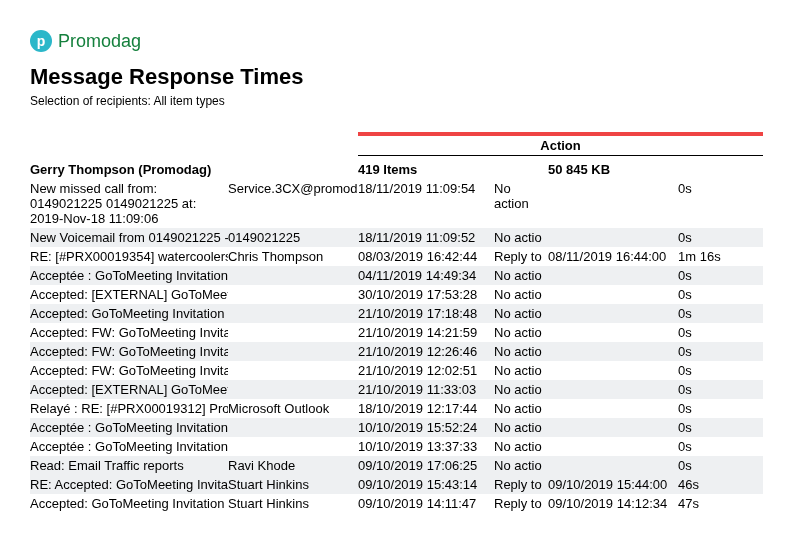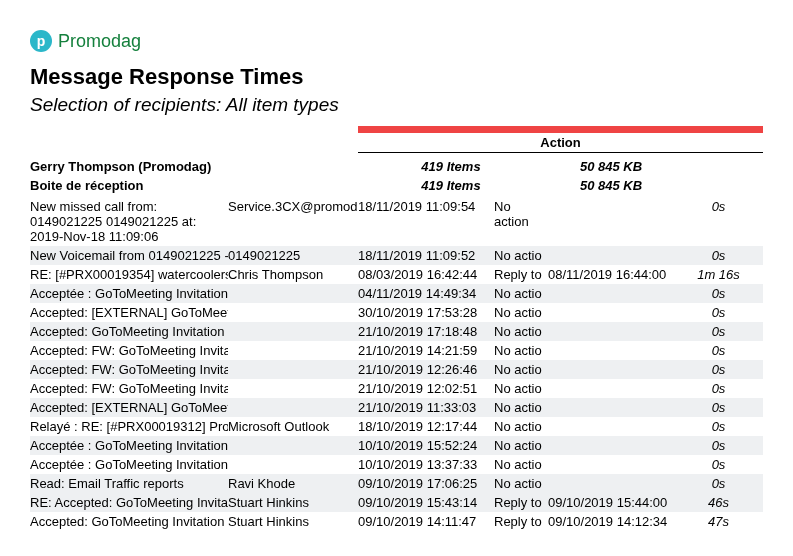--- a/index.html
+++ b/index.html
@@ -46,39 +46,38 @@
   }
   .timestamp {
     font-size: 13px;
   }
   h1.report-title {
     font-size: 22px;
     font-weight: bold;
     margin: 0 0 4px 0;
   }
   .subtitle {
-    font-size: 19px;
-    margin-bottom: 10px;
-    font-style: italic;
+    font-size: 12px;
+    margin-bottom: 24px;
   }
   table {
     width: 100%;
     border-collapse: collapse;
     table-layout: fixed;
     font-size: 13px;
   }
   col.col-subject { width: 198px; }
   col.col-sender  { width: 130px; }
   col.col-deliv   { width: 136px; }
   col.col-type    { width: 54px; }
   col.col-date    { width: 130px; }
   col.col-delay   { width: 85px; }
 
   thead tr.section-row th {
-    border-top: 7px solid #ef4444;
+    border-top: 4px solid #ef4444;
     padding: 2px 4px;
   }
   thead tr.section-row th.empty-left {
     border-top: none;
   }
   thead tr.section-row th.action-span {
     text-align: center;
     font-weight: bold;
     border-bottom: 1px solid #000;
   }
@@ -100,21 +99,21 @@
   }
   tbody tr.group td {
     font-weight: bold;
     padding-top: 6px;
   }
   tbody tr.group2 td {
     font-weight: bold;
     padding-bottom: 4px;
   }
   tbody tr.alt { background: #eef0f2; }
-  td.right { text-align: center; font-style: italic; }
+  td.right { text-align: left; }
   td.deliv { white-space: nowrap; }
 </style>
 </head>
 <body>
 
 <div class="page">
 
   <div class="header-row">
     <div class="logo">
       <div class="logo-circle">p</div>
@@ -140,26 +139,20 @@
         <th class="action-span" colspan="4">Action</th>
       </tr>
     </thead>
     <tbody id="tbody">
       <tr class="group">
         <td colspan="2">Gerry Thompson (Promodag)</td>
         <td class="right" colspan="2">419 Items</td>
         <td class="right">50 845 KB</td>
         <td></td>
       </tr>
-      <tr class="group2">
-        <td colspan="2">Boite de réception</td>
-        <td class="right" colspan="2">419 Items</td>
-        <td class="right">50 845 KB</td>
-        <td></td>
-      </tr>
     <tr>
           <td style="white-space: normal; margin-left: 44px;">New missed call from: 0149021225 0149021225 at: 2019-Nov-18 11:09:06</td>
           <td style="white-space: normal;">Service.3CX@promodag.com</td>
           <td class="deliv">18/11/2019 11:09:54</td>
           <td style="white-space: normal;">No action</td>
           <td></td>
           <td class="right">0s</td>
         </tr>
         <tr class="alt">
           <td>New Voicemail from 0149021225 - 01490</td>

